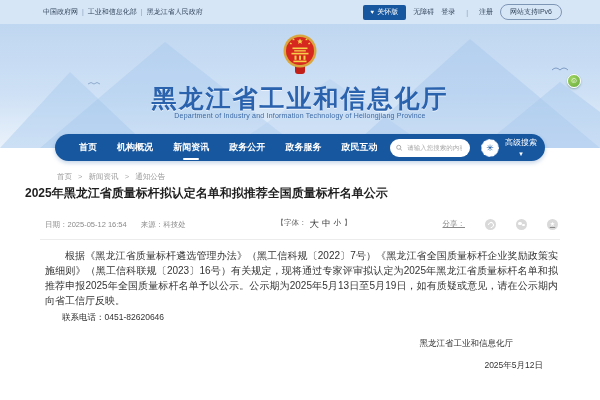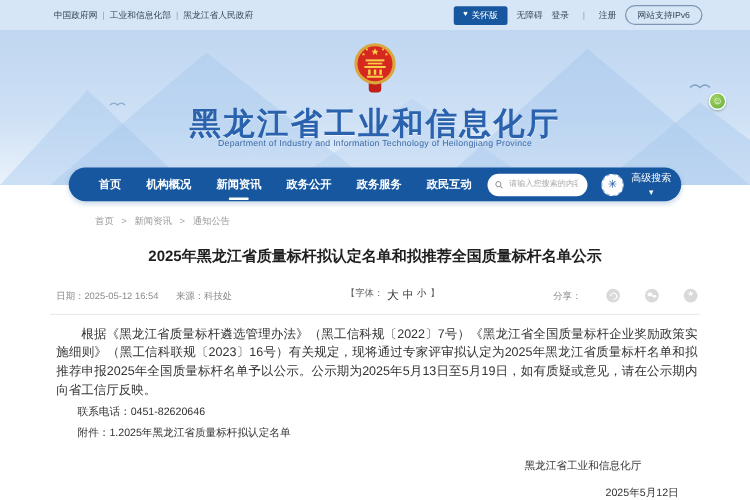--- a/index.html
+++ b/index.html
@@ -63,35 +63,35 @@
   .search input::placeholder { color:#a9a9a9; }
   .snow-btn {
     width:18px; height:18px; background:#fff; border-radius:50%; margin-left:11px; flex:none;
     display:flex; align-items:center; justify-content:center; color:#17579f; font-size:9px;
     border:1px dashed #9db9dd; cursor:pointer;
   }
   .adv { color:#fff; font-size:8px; margin-left:6px; display:flex; align-items:center; gap:2px; text-decoration:none; cursor:pointer; white-space:nowrap;flex-direction:column; }
   .caret { font-size:7px; }
   
   .content { background:#fff; }
-  .breadcrumb { padding:24px 0 0 76px; font-size:7.5px; color:#999; }
+  .breadcrumb { padding:24px 0 0 57px; font-size:7.5px; color:#999; }
   .breadcrumb a { color:#999; text-decoration:none; cursor:pointer; }
   .bsep { margin:0 4px; color:#aaa; }
-  .art-title { text-align:center; font-size:12px; color:#1f1f1f; margin:15px 25px 0; font-weight:bold; }
+  .art-title { font-size:12px; color:#1f1f1f; margin:3px 25px 0; font-weight:bold; }
   .meta {
     display:flex; justify-content:space-between; align-items:center;
     margin:16px 42px 0 45px; font-size:7.5px; color:#8a8a8a;
   }
   .meta-left { display:flex; align-items:center; }
   .meta-gap { display:inline-block; width:14px; }
   .meta-center { color:#666; display:flex; align-items:flex-start; gap:3px; }
   .fs-big { font-size:9.5px; color:#333; cursor:pointer; }
   .fs-mid { font-size:8.5px; color:#333; cursor:pointer; }
   .fs-small { font-size:7.5px; color:#333; cursor:pointer; }
-  .meta-right { display:flex; align-items:flex-end; gap:20px; }
+  .meta-right { display:flex; align-items:flex-start; gap:20px;text-decoration:underline; }
   .share-icon { width:11px; height:11px; border-radius:50%; background:#d9d9d9; position:relative; display:inline-block; cursor:pointer; }
   .sh1::after { content:""; position:absolute; inset:2.5px; border:1.2px solid #fff; border-left-color:transparent; border-radius:50%; transform:rotate(-40deg); }
   .sh2::before { content:""; position:absolute; width:3.5px; height:3.5px; background:#fff; border-radius:50%; top:2.8px; left:2.4px; }
   .sh2::after  { content:""; position:absolute; width:2.6px; height:2.6px; background:#fff; border-radius:50%; top:4.8px; left:6.2px; }
   .sh3 { color:#fff; font-size:6px; line-height:11px; text-align:center; }
   .divider { border:none; border-top:1px solid #ececec; margin:8px 40px 0; }
   .body-text {
     margin:8px 42px 0 45px; font-size:10px; color:#333; line-height:15px;
     text-align:justify; text-indent:2em;
   }
@@ -216,20 +216,19 @@
       <span class="share-icon sh3">★</span>
     </div>
   </div>
 
   <hr class="divider">
 
   <p class="body-text">根据《黑龙江省质量标杆遴选管理办法》（黑工信科规〔2022〕7号）《黑龙江省全国质量标杆企业奖励政策实施细则》（黑工信科联规〔2023〕16号）有关规定，现将通过专家评审拟认定为2025年黑龙江省质量标杆名单和拟推荐申报2025年全国质量标杆名单予以公示。公示期为2025年5月13日至5月19日，如有质疑或意见，请在公示期内向省工信厅反映。</p>
 
   <p class="plain-line">联系电话：0451-82620646</p>
 
-  <p class="plain-line"><span>附件：</span><a>1.2025年黑龙江省质量标杆拟认定名单</a></p>
 
 
   <div class="signature-block">
     <div class="sig-name">黑龙江省工业和信息化厅</div>
     <div class="sig-date">2025年5月12日</div>
   </div>
 </div>
 
 </body></html>

